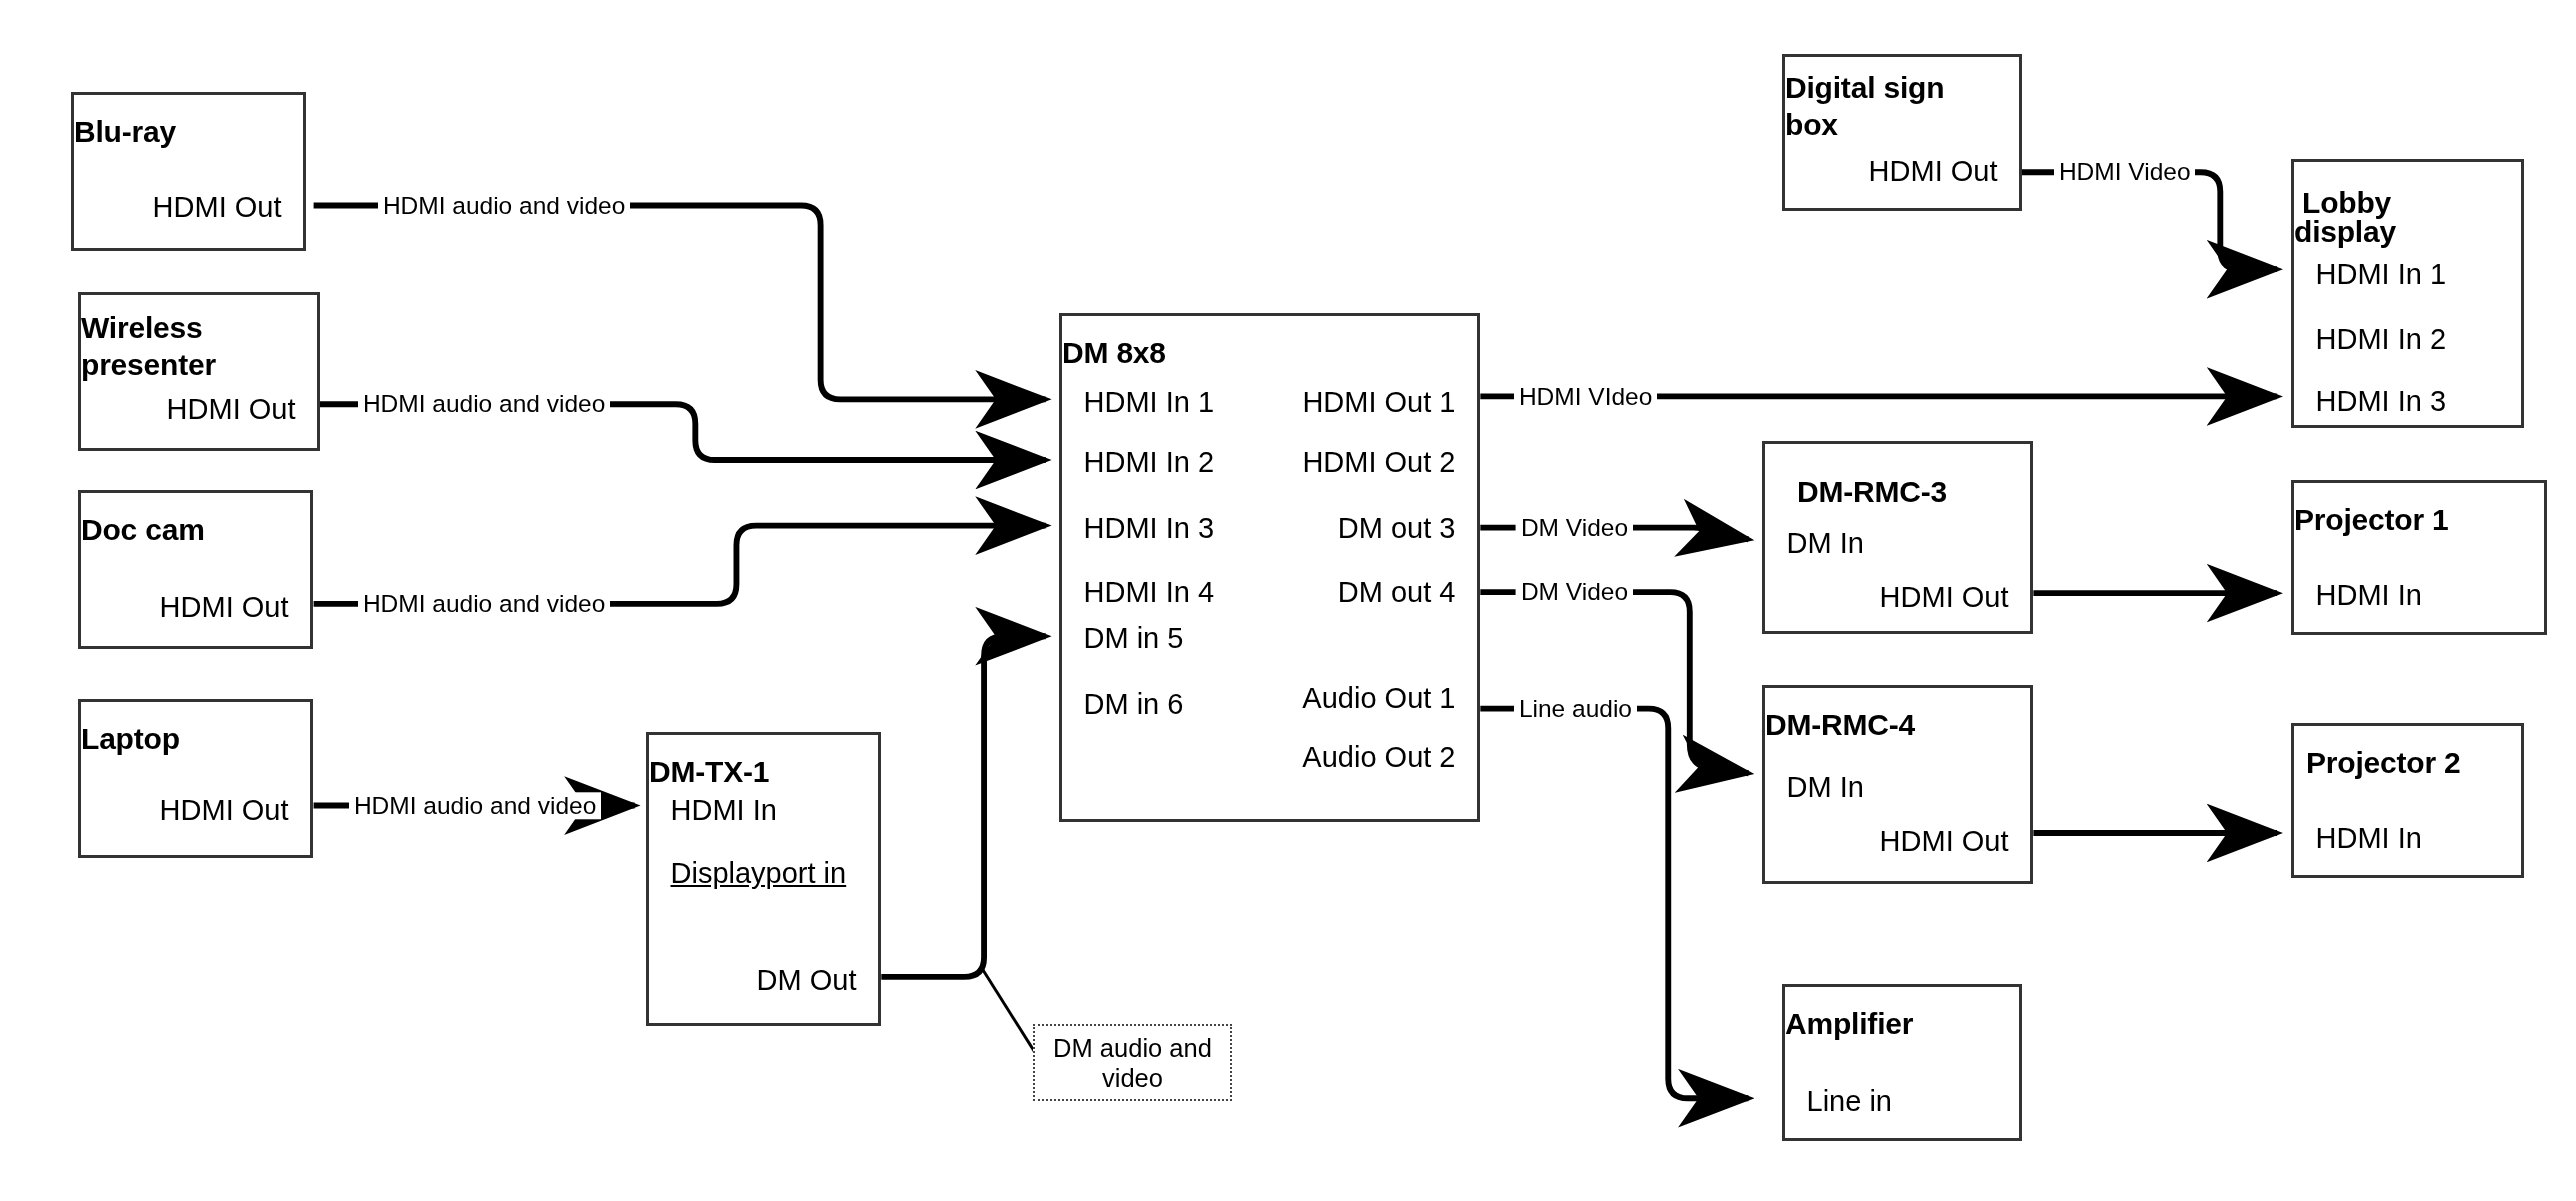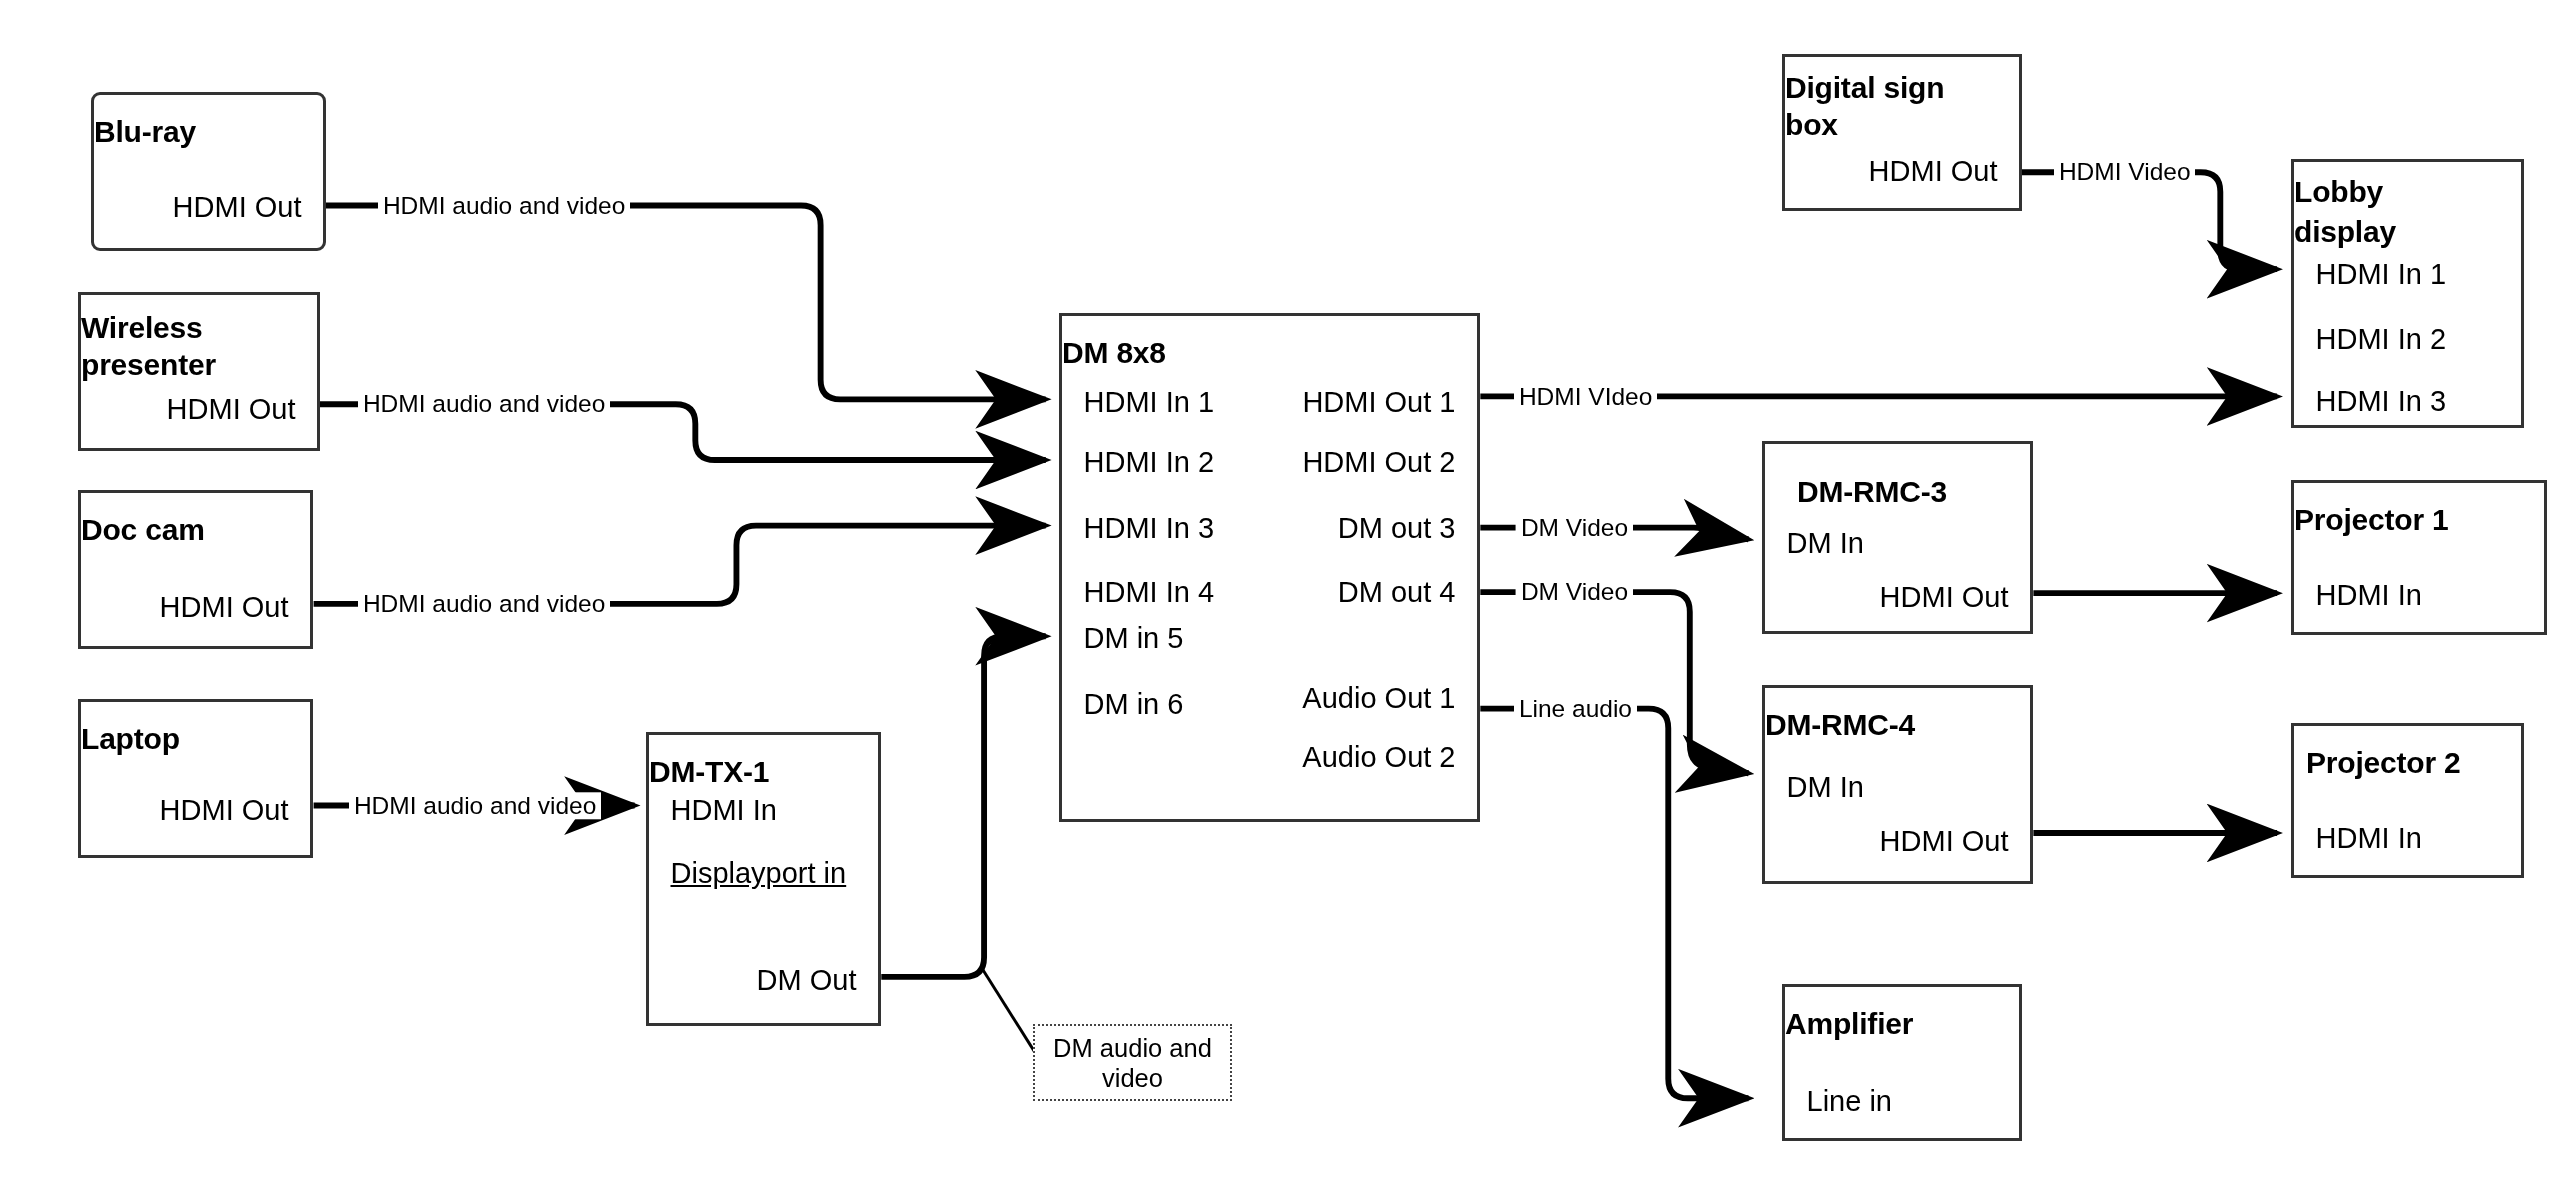--- a/index.html
+++ b/index.html
@@ -105,21 +105,21 @@
 
     <path d="M1512,724 L1548,724 M1654,724 L1684,724 Q1704,724 1704,744 L1704,1102 Q1704,1122 1724,1122 L1786,1122" fill="none" stroke="#000000" stroke-width="6" marker-end="url(#ah)"></path>
 
     <path d="M2065,176 L2100,176 M2215,176 L2248,176 Q2268,176 2268,196 L2268,255 Q2268,275 2288,275 L2326,275" fill="none" stroke="#000000" stroke-width="6" marker-end="url(#ah)"></path>
 
     <path d="M2077,606 L2326,606" fill="none" stroke="#000000" stroke-width="6" marker-end="url(#ah)"></path>
 
     <path d="M2077,851 L2326,851" fill="none" stroke="#000000" stroke-width="6" marker-end="url(#ah)"></path>
   </svg>
 
-  <div class="node" style="left:91px; top:92px; width:235px; height:159px;border-radius:9px;">
+  <div class="node" style="left:71px; top:92px; width:235px; height:159px;">
     <div class="node-title" style="top:17.6px;">Blu-ray</div>
     <div class="port right" style="top:96px;">HDMI Out</div>
   </div>
 
   <div class="node" style="left:78px; top:292px; width:242px; height:159px;">
     <div class="node-title" style="top:13.7px;">Wireless</div>
     <div class="node-title" style="top:51px;">presenter</div>
     <div class="port right" style="top:98px;">HDMI Out</div>
   </div>
 
@@ -157,21 +157,21 @@
     <div class="port right" style="top:425px;">Audio Out 2</div>
   </div>
 
   <div class="node" style="left:1782px; top:54px; width:240px; height:157px;">
     <div class="node-title" style="top:11.7px;">Digital sign</div>
     <div class="node-title" style="top:49px;">box</div>
     <div class="port right" style="top:98px;">HDMI Out</div>
   </div>
 
   <div class="node" style="left:2291px; top:159px; width:233px; height:269px;">
-    <div class="node-title" style="top:11px;">Lobby</div>
+    <div class="node-title" style="top:22px;margin-left:8px;">Lobby</div>
     <div class="node-title" style="top:51px;">display</div>
     <div class="port left" style="top:96px;">HDMI In 1</div>
     <div class="port left" style="top:161px;">HDMI In 2</div>
     <div class="port left" style="top:223px;">HDMI In 3</div>
   </div>
 
   <div class="node" style="left:1762px; top:441px; width:271px; height:193px;">
     <div class="node-title" style="top:29px;padding-left:32px;">DM-RMC-3</div>
     <div class="port left" style="top:83px;">DM In</div>
     <div class="port right" style="top:137px;">HDMI Out</div>

